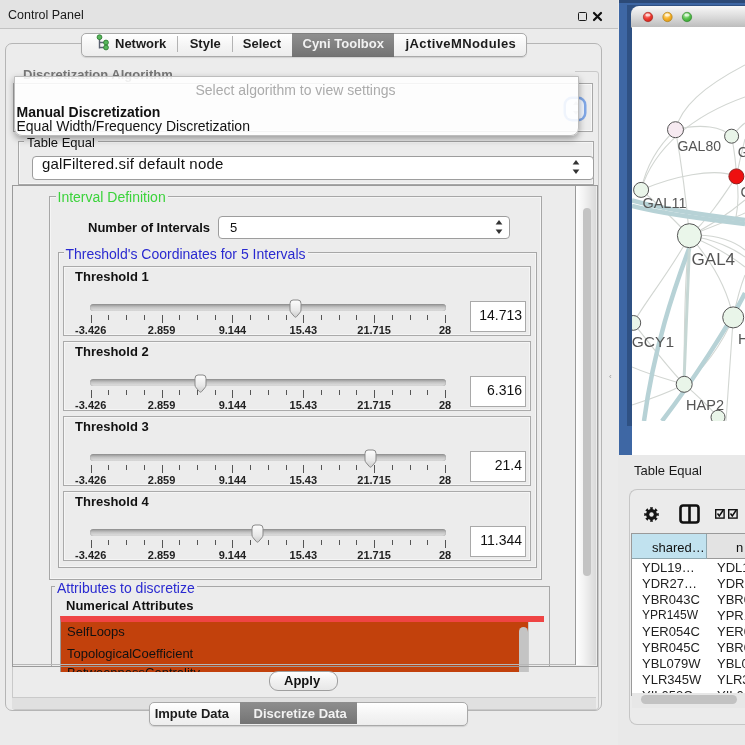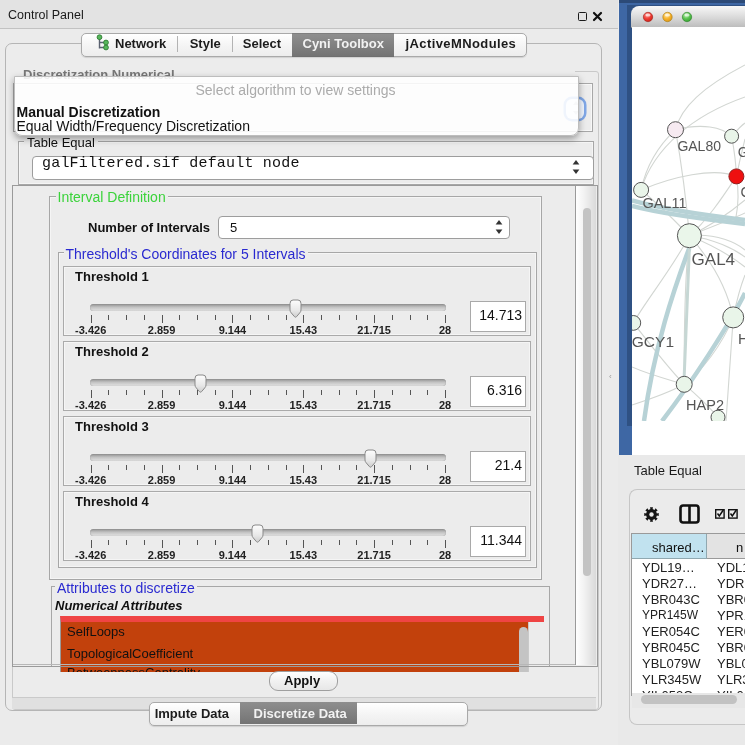--- a/index.html
+++ b/index.html
@@ -18,35 +18,35 @@
 <svg class="abs" style="left:592px;top:11px;" width="11" height="11" viewBox="0 0 11 11">
  <path d="M2 2 L9 9 M9 2 L2 9" stroke="#111" stroke-width="2.2" stroke-linecap="round"></path>
 </svg>
 
 <div class="abs" style="left:5px;top:43px;width:595px;height:666px;border:1px solid #b5b5b5;border-radius:7px;background:#ececec;"></div>
 
 <div class="abs" style="left:12px;top:71px;width:585px;height:637px;border:1px solid #c9c9c9;border-radius:3px;"></div>
 
 <div class="abs" style="left:7px;top:56px;width:568px;height:609px;background:#ececec;"></div>
 
-<div class="lbl bold" style="left:23px;top:66.5px;color:#777777;">Discretization Numerical</div>
+<div class="lbl bold" style="left:23px;top:66.5px;color:#777777;">Discretization Algorithm</div>
 
 <div class="abs" style="left:13px;top:83px;width:578px;height:47px;border:1px solid #a7a7a7;box-shadow:inset 0 0 0 1px #f7f7f7;"></div>
 
 <div class="abs" style="left:566px;top:98.5px;width:18px;height:20px;border-radius:6px;background:#eef4fd;box-shadow:0 0 0 2.5px rgba(100,150,230,0.8);"></div>
 <svg class="abs" style="left:570px;top:99px;" width="12" height="18" viewBox="0 0 12 18">
  <path d="M6 2 L9 6 L3 6 Z" fill="#b9c2cf"></path>
     <path d="M6 16 L9 12 L3 12 Z" fill="#b9c2cf"></path>
 </svg>
 
 <div class="abs" style="left:18px;top:141px;width:574px;height:42px;border:1px solid #a7a7a7;box-shadow:inset 0 0 0 1px #f5f5f5;"></div>
 <div class="lbl" style="left:24px;top:135px;background:#ececec;padding:0 3px;">Table Equal</div>
 
 <div class="abs" style="left:32px;top:156px;width:560px;height:22px;background:#fff;border:1px solid #9d9d9d;border-radius:4px;"></div>
-<div class="lbl" style="left:42px;top:155px;font-size:15px;letter-spacing:0.2px;font-family:Liberation Mono, monospace;">galFiltered.sif default node</div>
+<div class="lbl" style="left:42px;top:155px;font-size:15px;letter-spacing:0.2px;">galFiltered.sif default node</div>
 <svg class="abs" style="left:571px;top:159px;" width="10" height="16" viewBox="0 0 10 16">
  <path d="M5 1 L8.4 5.5 L1.6 5.5 Z" fill="#333"></path>
     <path d="M5 15 L8.4 10.5 L1.6 10.5 Z" fill="#333"></path>
 </svg>
 
 <div class="abs" style="left:49px;top:196px;width:491px;height:382px;border:1px solid #a7a7a7;box-shadow:inset 0 0 0 1px #f5f5f5;"></div>
 <div class="lbl" style="left:55.5px;top:189px;background:#ececec;padding:0 2px;color:#3bd33b;font-size:14px;">Interval Definition</div>
 
 <div class="lbl bold" style="left:88px;top:220px;">Number of Intervals</div>
 <div class="abs" style="left:218px;top:216px;width:290px;height:21px;background:#fff;border:1px solid #9d9d9d;border-radius:4px;"></div>
@@ -225,21 +225,21 @@
           <stop offset="1" stop-color="#cdcdcd"></stop>
         </linearGradient>
       </defs>
     </svg>
     <div class="abs" style="left:470px;top:526px;width:54px;height:29px;background:#fff;border:1px solid #a9a9a9;"></div>
     <div class="abs" style="left:470px;top:531.5px;width:52px;text-align:right;font-size:14px;color:#111;">11.344</div>
   </div>
 
 <div class="abs" style="left:51px;top:586px;width:497px;height:79px;border-top:1px solid #a7a7a7;border-left:1px solid #a7a7a7;border-right:1px solid #a7a7a7;"></div>
 <div class="lbl" style="left:55px;top:580px;background:#ececec;padding:0 2px;color:#2a2ad0;font-size:14px;">Attributes to discretize</div>
-<div class="lbl bold" style="left:55px;top:598px;font-style:italic;">Numerical Attributes</div>
+<div class="lbl bold" style="left:66px;top:598px;">Numerical Attributes</div>
 <div class="abs" style="left:60px;top:616px;width:483px;height:50px;background:#c2410c;border-left:1px solid #9a9a9a;border-top:6px solid #ef4444;overflow:hidden;">
  <div class="lbl" style="left:6px;top:2px;">SelfLoops</div>
  <div class="lbl" style="left:6px;top:23.5px;">TopologicalCoefficient</div>
  <div class="lbl" style="left:6px;top:43px;">BetweennessCentrality</div>
  <div class="abs" style="left:466.5px;top:0;width:16px;height:50px;background:#ececec;border-left:1px solid #c9c9c9;"></div>
  <div class="abs" style="left:457.5px;top:5px;width:9px;height:45px;background:#c4c4c4;border-radius:5px 5px 0 0;"></div>
 </div>
 
 <div class="abs" style="left:12px;top:664px;width:564px;height:1px;background:#b7b7b7;"></div>
 <div class="abs" style="left:12px;top:697px;width:584px;height:11px;background:#e0e0e0;border-top:1px solid #cacaca;"></div>

